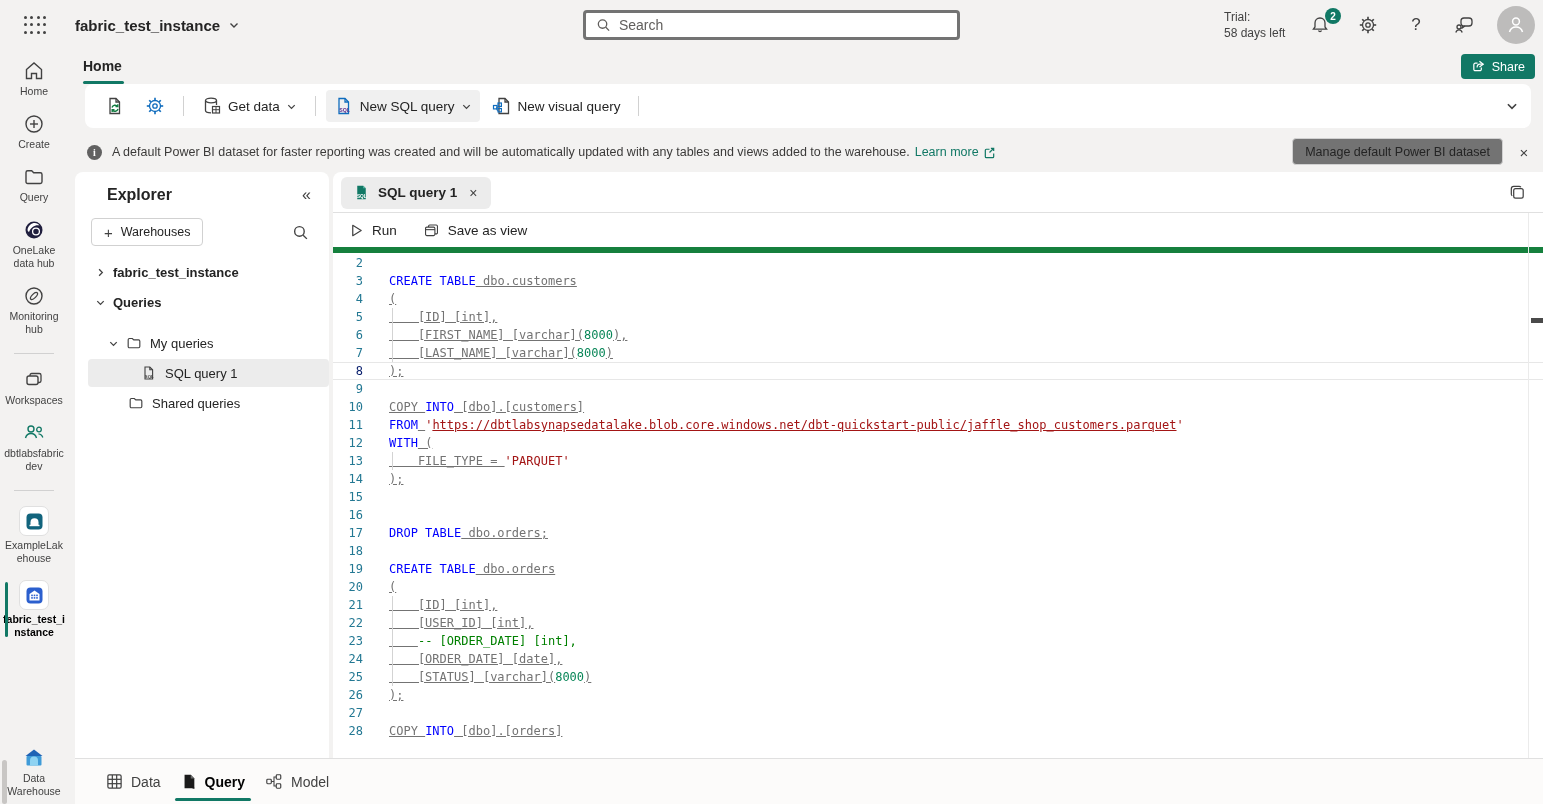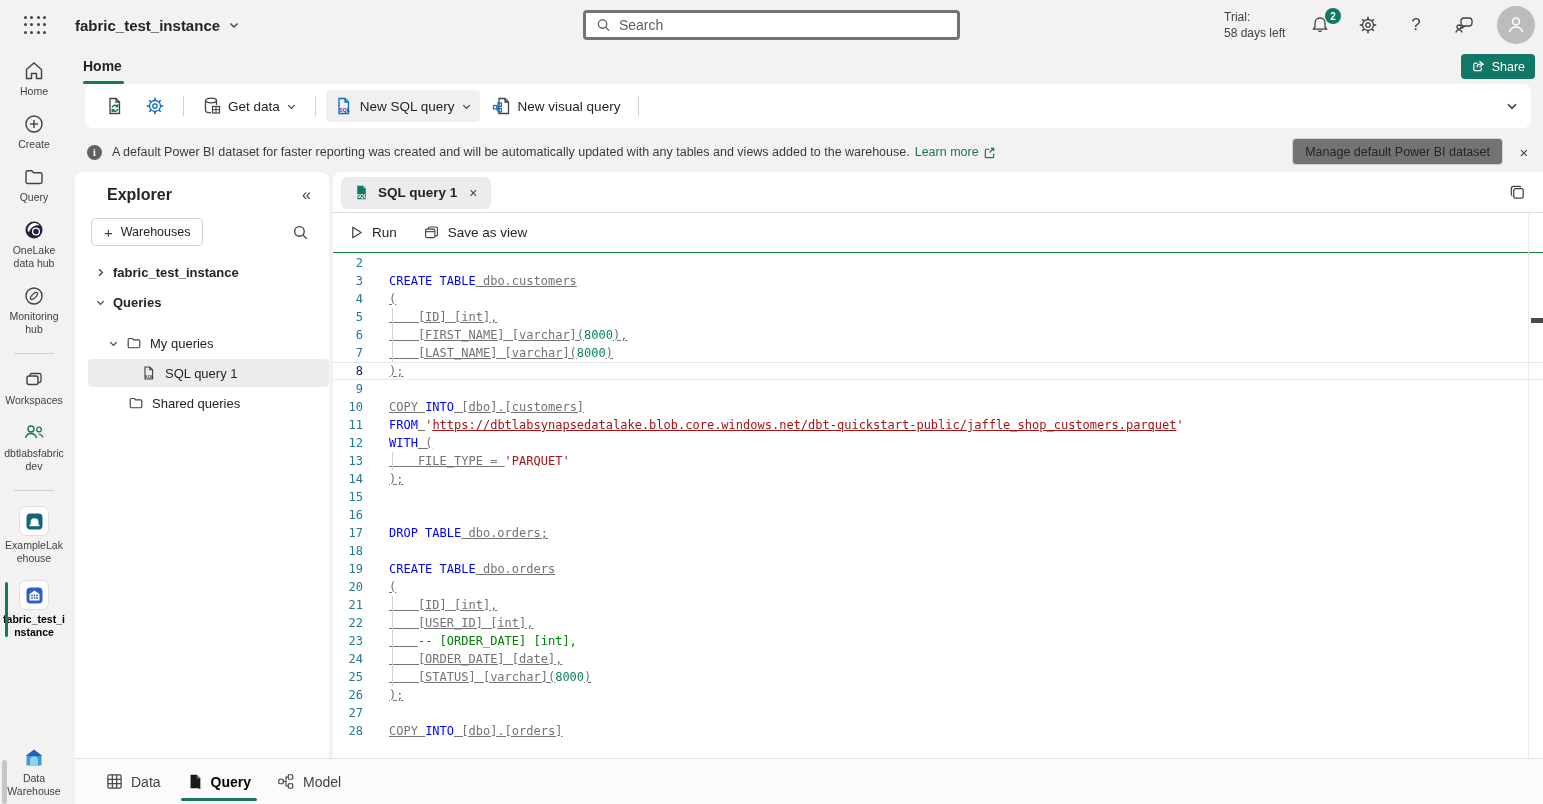--- a/index.html
+++ b/index.html
@@ -97,41 +97,41 @@
   
   #editor { position:absolute; left:333px; top:172px; width:1210px; height:586px; background:#fff;
     border-radius:8px 0 0 0; }
   #tabbar { position:relative; height:41px; display:flex; align-items:center; padding-left:8px; }
   #qtab { height:32px; background:#ececec; border-radius:6px; display:flex; align-items:center; gap:8px;
     padding:0 10px 0 12px; font-size:13.5px; font-weight:600; cursor:pointer; }
   #qtab .x { font-size:14px; font-weight:400; color:#424242; padding:2px 4px; cursor:pointer; }
   #copy-ic { position:absolute; right:16px; top:11px; cursor:pointer; }
   #tabbar-line { position:absolute; left:0; right:0; bottom:0; height:1px; background:#e0e0e0; }
   #runbar { position:relative; height:40px; display:flex; align-items:center; gap:26px; padding-left:16px;
-    border-bottom:1px solid #15803d; }
+    border-bottom:6px solid #15803d; }
   .rbtn { display:flex; align-items:center; gap:8px; font-size:13.5px; color:#242424; cursor:pointer; }
 
   
   #code { position:relative; height:505px; overflow:hidden; padding-top:1px;
     font-family:"DejaVu Sans Mono","Liberation Mono",monospace; font-size:12px; }
   .cl { position:relative; display:flex; height:18px; line-height:18px; white-space:pre; }
   .cl .ln { width:30px; text-align:right; color:#237893; flex:0 0 30px; }
   .cl .ct { position:relative; padding-left:26px; flex:1; }
   .cl.cur { border-top:1px solid #e7e7e7; border-bottom:1px solid #e7e7e7; height:18px; line-height:16px; }
   .cl.cur .ln { color:#0b216f; }
   .ig { position:absolute; left:29px; top:0; bottom:0; border-left:1px solid #d3d3d3; }
   .tk-p { color:#737373;text-decoration:underline; } .tk-k { color:#0000ff; } .tk-n { color:#098658; }
   .tk-c { color:#008000; } .tk-s { color:#a31515; }
   .tk-u { color:#a31515; text-decoration:underline; }
   #code-rule { position:absolute; left:1195px; top:41px; bottom:0; width:1px; background:#ebebeb; }
   #scroll-dash { position:absolute; left:1198px; top:146px; width:14px; height:5px; background:#4a4a4a; }
 
   
   #bottombar { position:absolute; left:75px; top:758px; width:1468px; height:46px; background:#fcfbfa;
-    border-top:1px solid #e0e0e0; display:flex; align-items:stretch; gap:14px; padding-left:25px; }
+    border-top:1px solid #e0e0e0; display:flex; align-items:stretch; gap:8px; padding-left:25px; }
   .btab { position:relative; display:flex; align-items:center; gap:8px; font-size:14px; color:#424242;
     padding:0 6px; cursor:pointer; }
   .btab.active { color:#000; font-weight:700; }
   .btab.active .ul { position:absolute; left:0; right:0; bottom:3px; height:3px; background:#117865; border-radius:2px; }
 
   svg { display:block; }
 </style>
 </head>
 <body>
 

